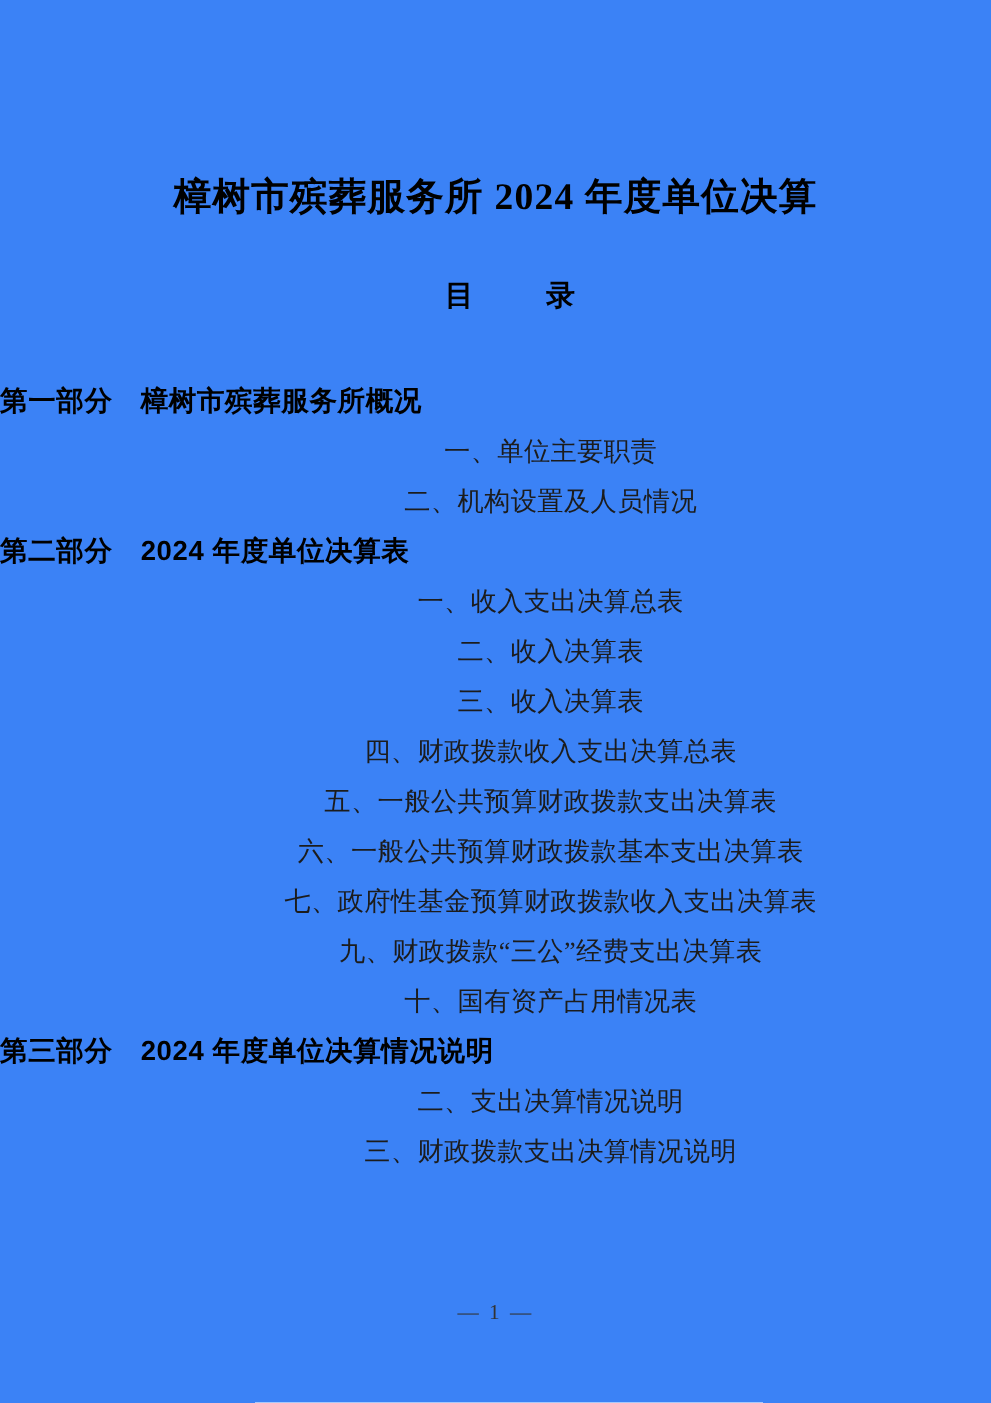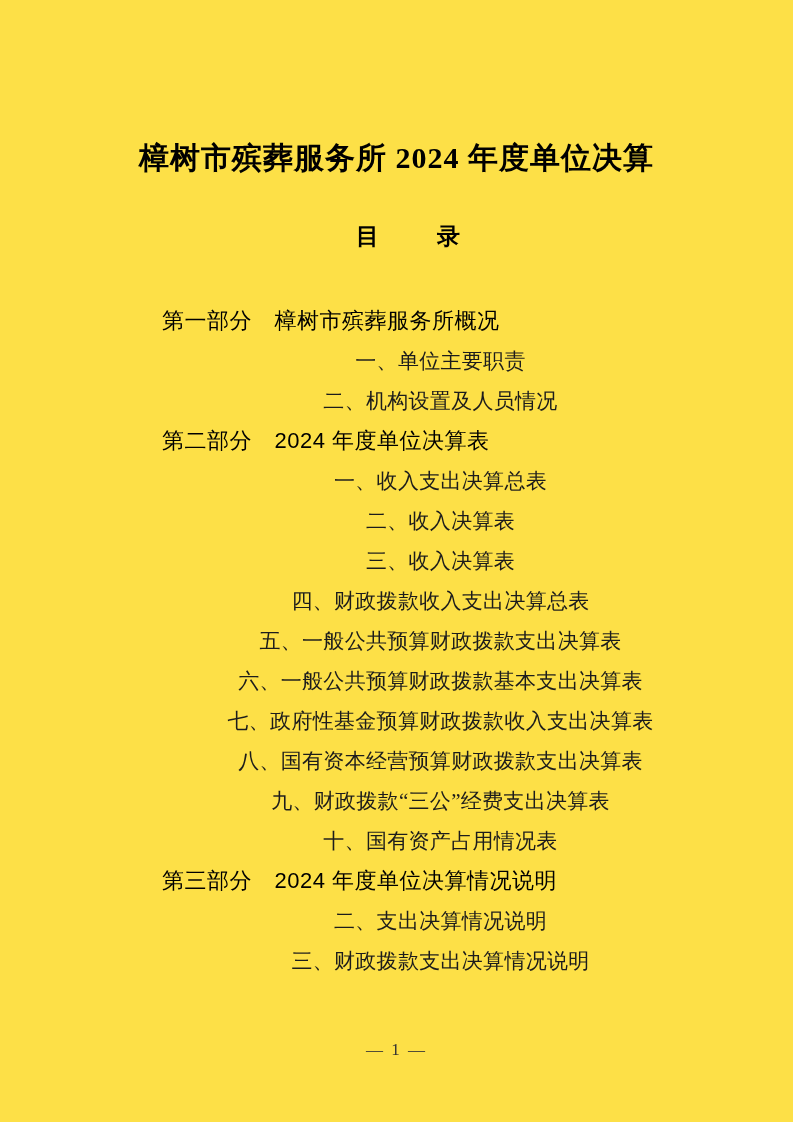--- a/index.html
+++ b/index.html
@@ -5,21 +5,21 @@
   html, body {
     margin: 0;
     padding: 0;
     background: #ffffff;
   }
   .page {
     position: relative;
     width: 793px;
     height: 1122px;
     margin: 0 auto;
-    background: #fde047;
+    background: #3b82f6;
     color: #000000;
     font-family: "Liberation Serif", "DejaVu Serif", serif;
     overflow: hidden;
   }
   .doc-title {
     position: absolute;
     top: 139px;
     left: 0;
     right: 0;
     text-align: center;
@@ -49,23 +49,22 @@
     top: 301px;
     left: 0;
     right: 0;
   }
   .toc .line {
     height: 40px;
     line-height: 40px;
     white-space: nowrap;
   }
   .toc .sec-heading {
-    margin-left: 162px;
     font-family: "Liberation Sans", "DejaVu Sans", sans-serif;
-    font-weight: normal;
+    font-weight: bold;
     font-size: 22px;
     letter-spacing: 0.5px;
     color: #000000;
   }
   .toc .toc-entry {
     margin-left: 88px;
     font-family: "Liberation Serif", "DejaVu Serif", serif;
     font-weight: normal;
     font-size: 21px;
     letter-spacing: 0.3px;
@@ -111,21 +110,20 @@
     <div class="line toc-entry">三、收入决算表</div>
 
     <div class="line toc-entry">四、财政拨款收入支出决算总表</div>
 
     <div class="line toc-entry">五、一般公共预算财政拨款支出决算表</div>
 
     <div class="line toc-entry">六、一般公共预算财政拨款基本支出决算表</div>
 
     <div class="line toc-entry">七、政府性基金预算财政拨款收入支出决算表</div>
 
-    <div class="line toc-entry">八、国有资本经营预算财政拨款支出决算表</div>
 
     <div class="line toc-entry">九、财政拨款“三公”经费支出决算表</div>
 
     <div class="line toc-entry">十、国有资产占用情况表</div>
 
     <div class="line sec-heading">第三部分　2024 年度单位决算情况说明</div>
 
 
     <div class="line toc-entry">二、支出决算情况说明</div>
 

